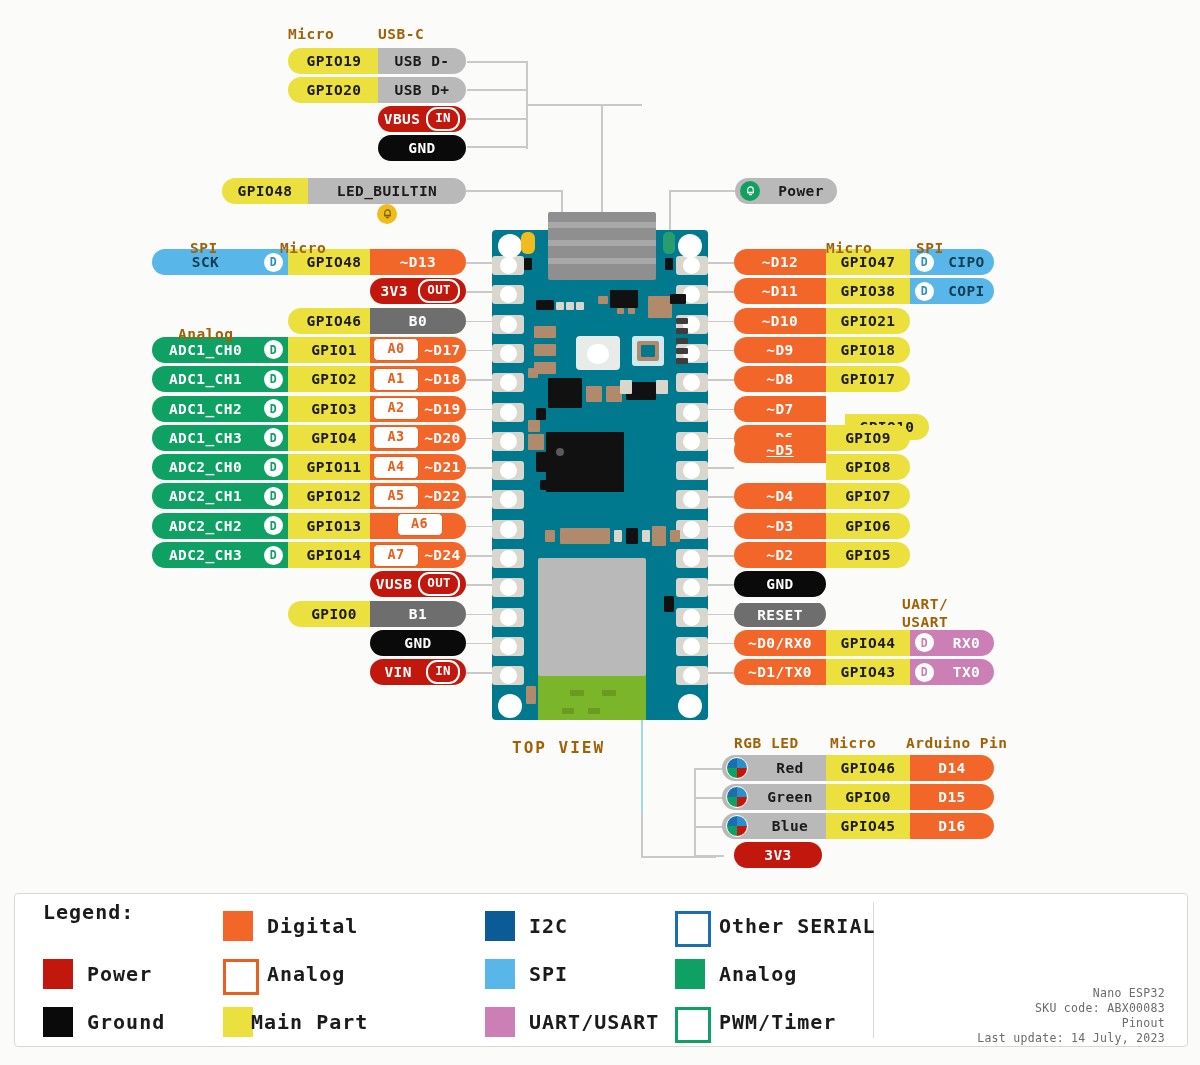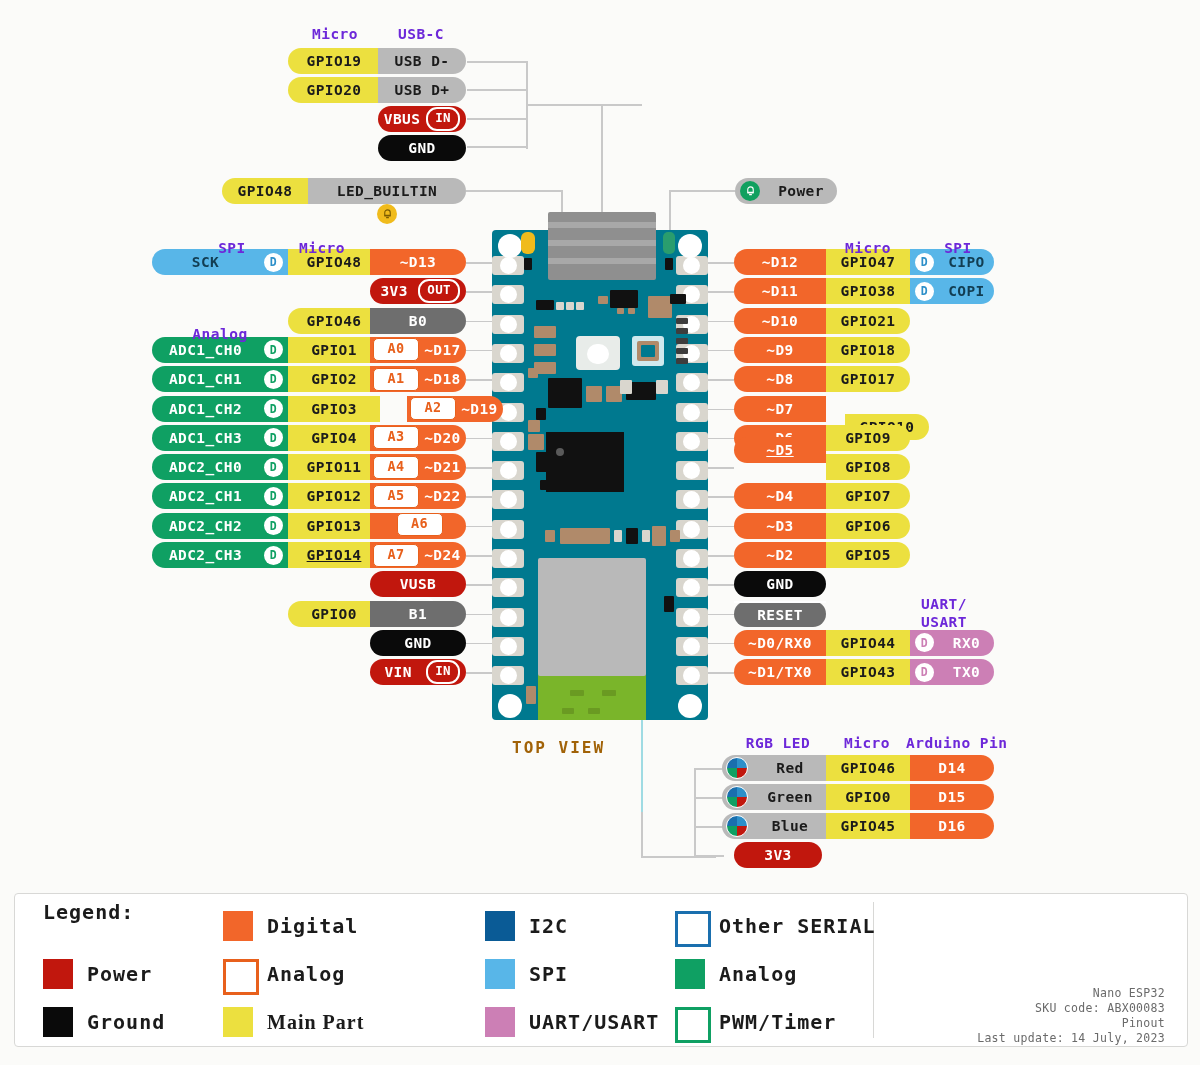--- a/index.html
+++ b/index.html
@@ -58,22 +58,22 @@
   
   .ledg{width:20px;height:20px;border-radius:50%;display:inline-flex;
         align-items:center;justify-content:center;flex:0 0 auto;margin:0 5px;}
   .ledg.y{background:#f0bb1c;}
   .ledg.g{background:#11a05f;}
   .rgbdot{width:20px;height:20px;border-radius:50%;flex:0 0 auto;margin:0 6px 0 4px;
           background:conic-gradient(#2d8fc9 0 25%,#c1170d 0 50%,#0fa063 0 75%,#1a6fae 0 100%);
           border:1.5px solid #fff;}
 
   
-  .hdr{position:absolute;font-size:14.5px;font-weight:bold;color:#6d28d9;
-       letter-spacing:.5px;white-space:nowrap;text-align:center;}
+  .hdr{position:absolute;font-size:14.5px;font-weight:bold;color:#a16207;
+       letter-spacing:.5px;white-space:nowrap;}
 
   
   .ln{position:absolute;background:#c9c9c9;}
   .lnh{height:1.6px;}
   .lnv{width:1.6px;}
   .lncy{background:#9fdbe3;}
   .cmp{position:absolute;}
 
   
   .legendbox{position:absolute;left:14px;top:893px;width:1172px;height:152px;
@@ -368,21 +368,21 @@
         <div class="abox">A1</div>
         <div class="txt">~D18</div>
       </div>
       <div class="pill c-analog sq-r" style="left: 152px; top: 395.5px; width: 136px;">
         <div class="txt">ADC1_CH2</div>
         <div class="badge ana">D</div>
       </div>
       <div class="pill c-micro sq-l sq-r" style="left: 288px; top: 395.5px; width: 92px;">
         <div class="txt">GPIO3</div>
       </div>
-      <div class="pill c-digital sq-l" style="left: 370px; top: 395.5px; width: 96px; margin-left: 37px;">
+      <div class="pill c-digital sq-l" style="left: 370px; top: 395.5px; width: 96px;">
         <div class="abox">A2</div>
         <div class="txt">~D19</div>
       </div>
       <div class="pill c-analog sq-r" style="left: 152px; top: 424.8px; width: 136px;">
         <div class="txt">ADC1_CH3</div>
         <div class="badge ana">D</div>
       </div>
       <div class="pill c-micro sq-l sq-r" style="left: 288px; top: 424.8px; width: 92px;">
         <div class="txt">GPIO4</div>
       </div>
@@ -420,28 +420,28 @@
         <div class="txt">GPIO13</div>
       </div>
       <div class="pill c-digital sq-l" style="left: 370px; top: 512.7px; width: 96px; flex-direction: column;">
         <div class="abox">A6</div>
         <div class="txt">~D23</div>
       </div>
       <div class="pill c-analog sq-r" style="left: 152px; top: 542px; width: 136px;">
         <div class="txt">ADC2_CH3</div>
         <div class="badge ana">D</div>
       </div>
-      <div class="pill c-micro sq-l sq-r" style="left: 288px; top: 542px; width: 92px; text-decoration: underline;">
+      <div class="pill c-micro sq-l sq-r" style="left: 288px; top: 542px; width: 92px;">
         <div class="txt">GPIO14</div>
       </div>
       <div class="pill c-digital sq-l" style="left: 370px; top: 542px; width: 96px;">
         <div class="abox">A7</div>
         <div class="txt">~D24</div>
       </div>
-      <div class="pill c-power" style="left: 370px; top: 571.3px; width: 96px; flex-direction: column;">
+      <div class="pill c-power" style="left: 370px; top: 571.3px; width: 96px;">
         <div class="txt">VUSB</div>
         <div class="io">OUT</div>
       </div>
       <div class="pill c-micro sq-r" style="left: 288px; top: 600.6px; width: 92px;">
         <div class="txt">GPIO0</div>
       </div>
       <div class="pill c-gray sq-l" style="left: 370px; top: 600.6px; width: 96px;">
         <div class="txt">B1</div>
       </div>
       <div class="pill c-ground" style="left: 370px; top: 629.9px; width: 96px;">
@@ -610,21 +610,21 @@
     <div id="legendcols">
         <div class="lgsw" style="left: 28px; top: 65px; background: rgb(193, 23, 13);"></div>
         <div class="lgtx" style="left: 72px; top: 65px;">Power</div>
         <div class="lgsw" style="left: 28px; top: 113px; background: rgb(10, 10, 10);"></div>
         <div class="lgtx" style="left: 72px; top: 113px;">Ground</div>
         <div class="lgsw" style="left: 208px; top: 17px; background: rgb(242, 102, 42);"></div>
         <div class="lgtx" style="left: 252px; top: 17px;">Digital</div>
         <div class="lgsw" style="left: 208px; top: 65px; background: rgb(255, 255, 255); border: 3px solid rgb(232, 96, 28);"></div>
         <div class="lgtx" style="left: 252px; top: 65px;">Analog</div>
         <div class="lgsw" style="left: 208px; top: 113px; background: rgb(236, 224, 63);"></div>
-        <div class="lgtx" style="left: 252px; top: 113px; font-family: Liberation Serif, serif;">Main Part</div>
+        <div class="lgtx" style="left: 236px; top: 113px;">Main Part</div>
         <div class="lgsw" style="left: 470px; top: 17px; background: rgb(10, 91, 150);"></div>
         <div class="lgtx" style="left: 514px; top: 17px;">I2C</div>
         <div class="lgsw" style="left: 470px; top: 65px; background: rgb(88, 182, 232);"></div>
         <div class="lgtx" style="left: 514px; top: 65px;">SPI</div>
         <div class="lgsw" style="left: 470px; top: 113px; background: rgb(204, 127, 181);"></div>
         <div class="lgtx" style="left: 514px; top: 113px;">UART/USART</div>
         <div class="lgsw" style="left: 660px; top: 17px; background: rgb(255, 255, 255); border: 3px solid rgb(26, 111, 174);"></div>
         <div class="lgtx" style="left: 704px; top: 17px;">Other SERIAL</div>
         <div class="lgsw" style="left: 660px; top: 65px; background: rgb(15, 160, 99);"></div>
         <div class="lgtx" style="left: 704px; top: 65px;">Analog</div>

